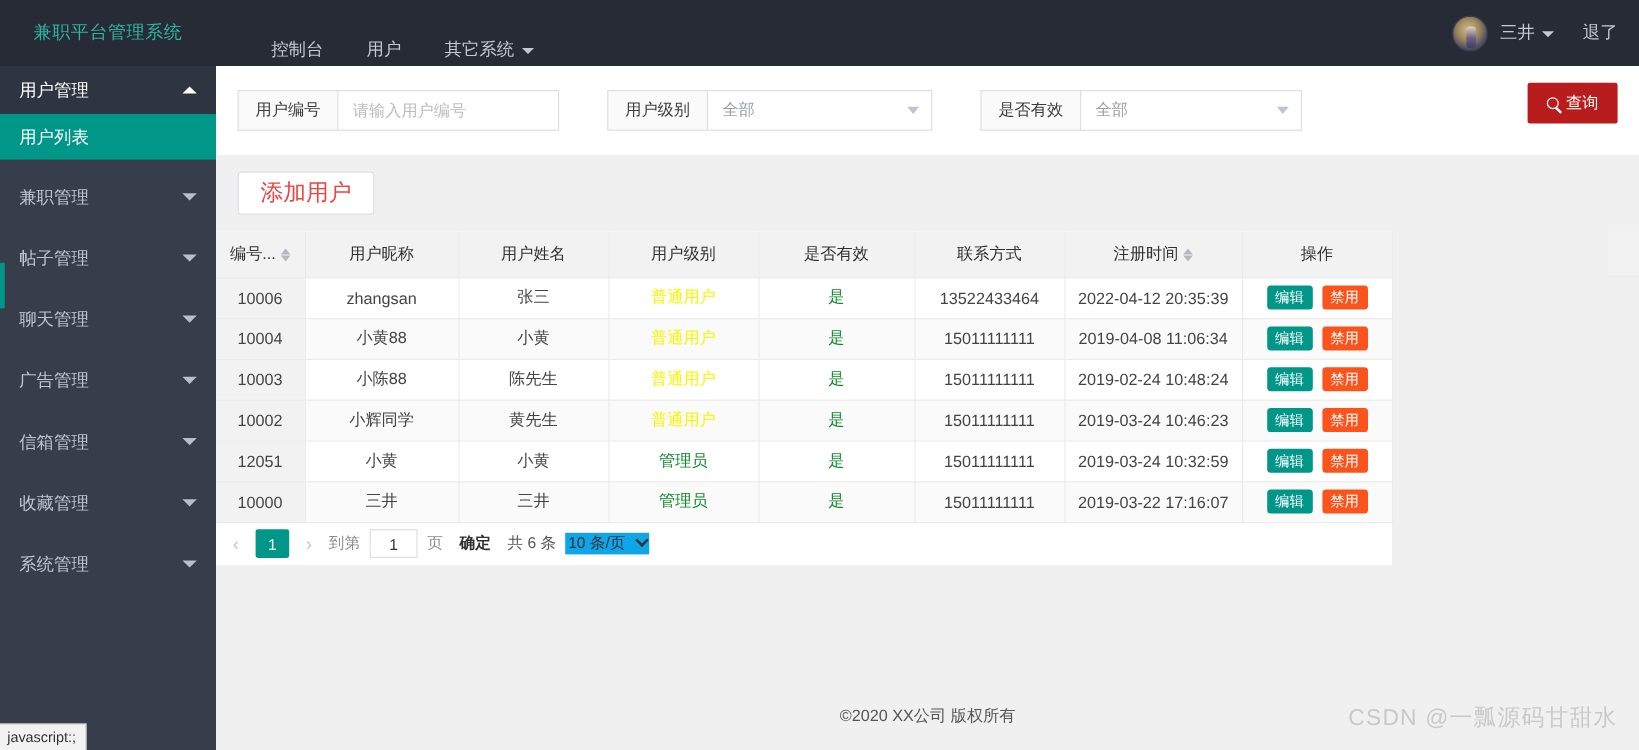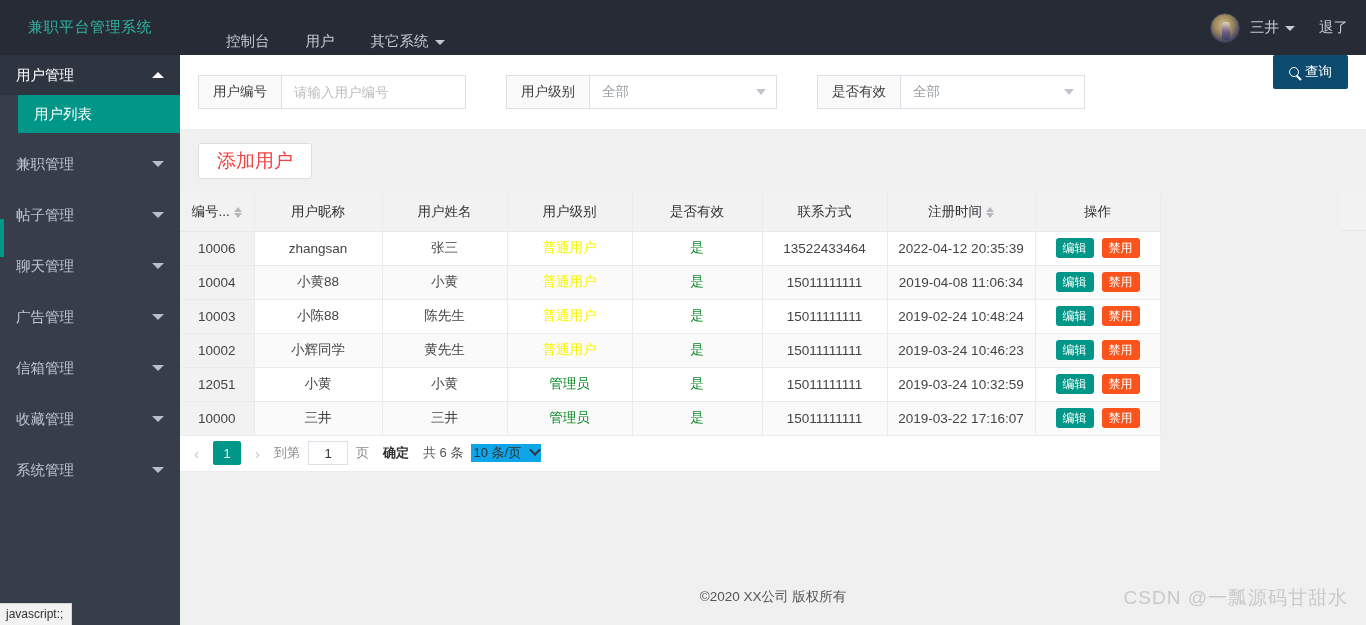--- a/index.html
+++ b/index.html
@@ -64,21 +64,21 @@
     background: #373d49;
   }
   .sb-item {
     height: 40px; display: flex; align-items: center;
     padding: 0 16px; color: #bfc5d0; font-size: 14.5px;
     cursor: pointer; position: relative;
   }
   .sb-item.group { justify-content: space-between; }
   .sb-item.open { background: #2f3540; color: #ffffff; }
   .sb-item.active {
-    background: #009688; color: #ffffff; height: 38px;  margin-left: 18px;
+    background: #009688; color: #ffffff; height: 38px; 
   }
   .sb-arrow {
     width: 0; height: 0;
     border-left: 6px solid transparent; border-right: 6px solid transparent;
   }
   .sb-arrow.down { border-top: 6px solid #b9bfc9; }
   .sb-arrow.up   { border-bottom: 6px solid #ffffff; }
   .sb-spacer { height: 11px; }
   .sb-accent {
     position: absolute; left: 0; top: 164px; width: 4px; height: 38px;
@@ -117,22 +117,22 @@
     cursor: pointer;
   }
   .field-select .sel-caret {
     position: absolute; right: 10px; top: 50%; margin-top: -3px;
     width: 0; height: 0;
     border-left: 5px solid transparent; border-right: 5px solid transparent;
     border-top: 6px solid #c0c4cc;
   }
   .gap-lg { width: 40px; }
   .btn-query {
-    position: absolute; right: 18px; top: 0;
-    height: 34px; background: #0c4a6e; color: #fff;
+    position: absolute; right: 18px; top: 14px;
+    height: 34px; background: #b91c1c; color: #fff;
     border: none; font-size: 13.5px; font-family: inherit;
     padding: 8px 16px; cursor: pointer;
     display: flex; align-items: center; gap: 6px; border-radius: 2px;
   }
   .mag {
     width: 10px; height: 10px; border: 1.6px solid #fff; border-radius: 50%;
     position: relative; display: inline-block;
   }
   .mag::after {
     content: ""; position: absolute; right: -4px; bottom: -3px;

